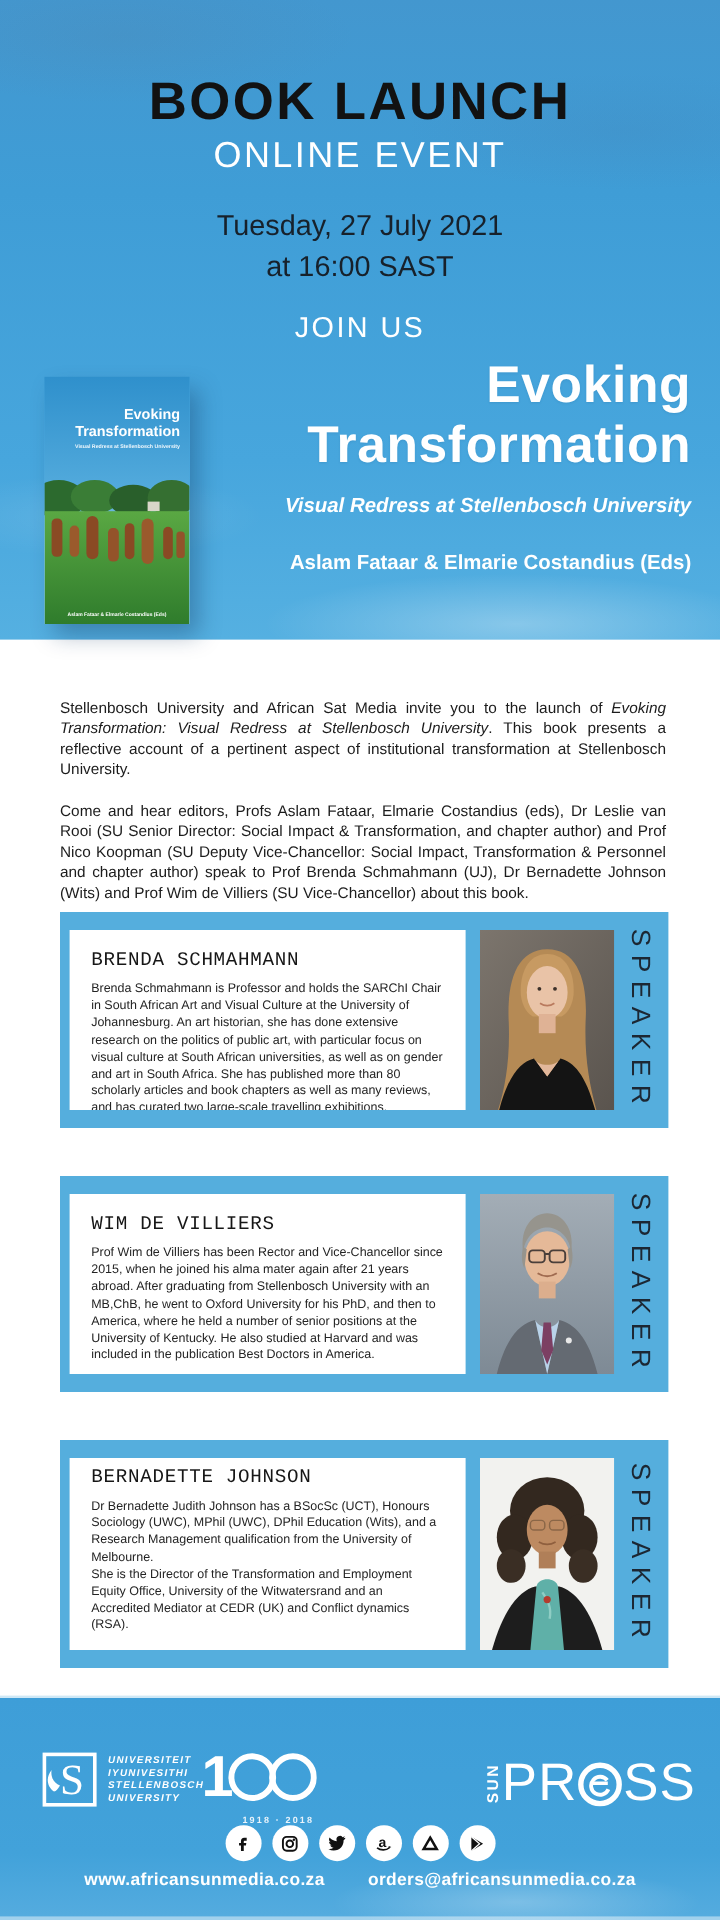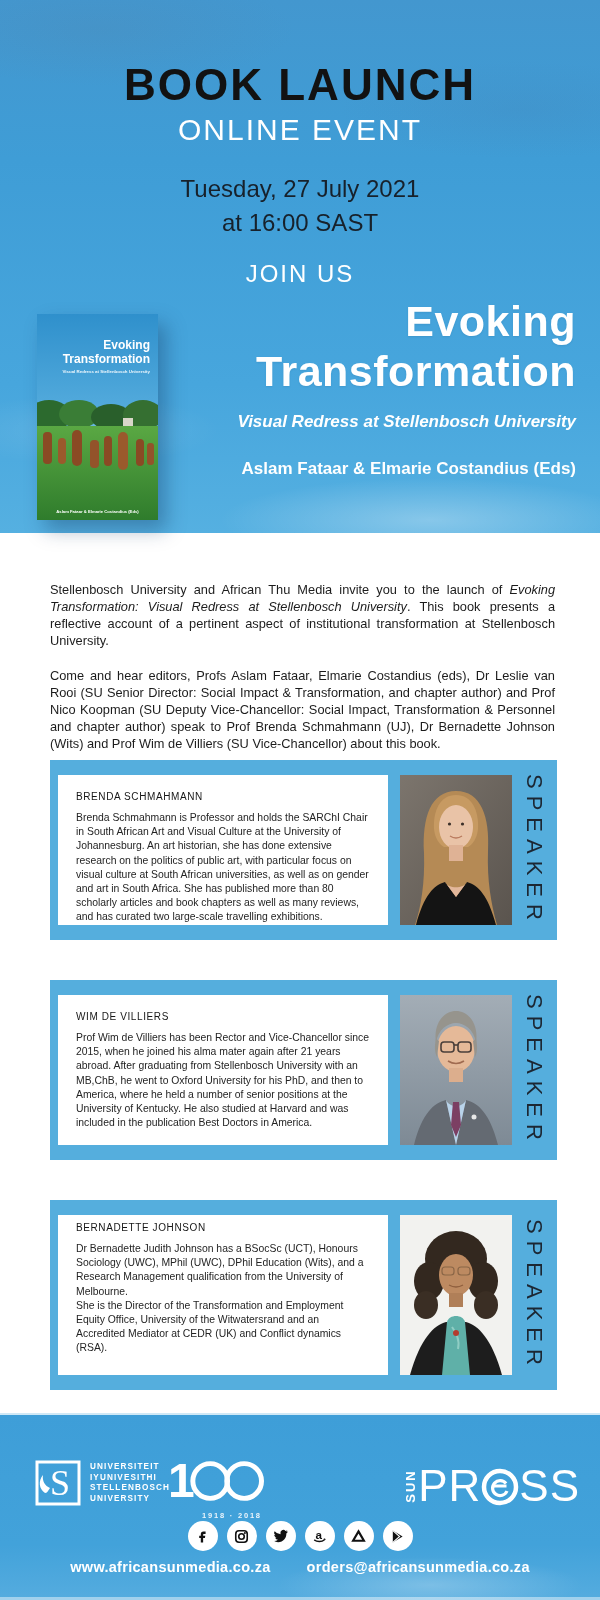--- a/index.html
+++ b/index.html
@@ -58,21 +58,21 @@
   .intro .p1 { margin-bottom:18px; }
   .intro .p2 { margin-bottom:8px; }
   .intro i { font-style:italic; }
 
   
   .card { position:relative; width:507px; height:180px; background:#55aedd; margin-bottom:40px; }
   .card.last { height:190px; margin-bottom:0; }
   .bio-box { position:absolute; left:8px; top:15px; width:330px; height:150px;
     background:#fff; padding:16px 18px 10px 18px; overflow:hidden; }
   .card.last .bio-box { height:160px; padding-top:7px; }
-  .sp-name { font-size:10px; letter-spacing:.6px; color:#161616; margin-bottom:9px; font-weight:400; }
+  .sp-name { font-size:16px; letter-spacing:.6px; color:#161616; margin-bottom:9px; font-weight:400;font-family:Liberation Mono, monospace; }
   .sp-bio { font-size:10.4px; line-height:14.2px; color:#242424; white-space:pre-line; }
   .photo { position:absolute; left:350px; top:15px; width:112px; height:150px; overflow:hidden; }
   .card.last .photo { height:160px; }
   .photo svg { display:block; width:112px; height:100%; }
   .speaker-strip { position:absolute; right:0; top:0; bottom:0; width:46px;
     display:flex; align-items:center; justify-content:center; }
   .speaker-vert { writing-mode:vertical-rl; font-size:22px; letter-spacing:7px;
     color:#1c2733; font-weight:400; }
 
   
@@ -80,21 +80,21 @@
     background:
       radial-gradient(ellipse 220px 40px at 430px 170px, rgba(255,255,255,.25), transparent 70%),
       linear-gradient(180deg,#3e9ed8 0%,#42a2da 70%,#55acdf 100%);
     border-top:2px solid #cfe8f6; }
   .footer::after { content:""; position:absolute; bottom:0; left:0; width:100%; height:3px;
     background:rgba(255,255,255,.45); }
 
   .su-block { position:absolute; left:35px; top:45px; display:flex; align-items:center; }
   .su-square { width:46px; height:46px; }
   .su-lines { margin-left:9px; color:#fff; font-size:8.2px; font-weight:700;
-    letter-spacing:1.1px; line-height:10.5px; }
+    letter-spacing:1.1px; line-height:10.5px;font-style:italic; }
   .centenary { position:absolute; left:168px; top:42px; }
   .cent-years { color:#eaf4fb; font-size:7.5px; letter-spacing:1.8px; margin-top:2px; margin-left:34px; font-weight:700; }
   .sunpress { position:absolute; right:20px; top:46px; display:flex; align-items:center; color:#fff; }
   .sun-vert { transform:rotate(-90deg); font-size:13px; font-weight:700; letter-spacing:2px;
     width:16px; height:46px; display:flex; align-items:center; justify-content:center; }
   .press-text { font-size:44px; font-weight:400; letter-spacing:1px; display:flex; align-items:center; }
   .press-text svg { margin:2px -1px 0 -1px; }
 
   .social-row { position:absolute; top:106px; width:100%; display:flex; justify-content:center; gap:9px; }
   .social-icon { width:30px; height:30px; border-radius:50%; background:#fff;
@@ -152,21 +152,21 @@
     <div class="book-title-block">
       <div class="bt-line">Evoking</div>
       <div class="bt-line">Transformation</div>
       <div class="bt-sub">Visual Redress at Stellenbosch University</div>
       <div class="bt-eds">Aslam Fataar &amp; Elmarie Costandius (Eds)</div>
     </div>
   </div>
 
   <div class="white-section">
     <div class="intro">
-      <p class="p1"><span>Stellenbosch University and African Thu Media invite you to the launch of </span><i>Evoking Transformation: Visual Redress at Stellenbosch University</i><span>. This book presents a reflective account of a pertinent aspect of institutional transformation at Stellenbosch University.</span></p>
+      <p class="p1"><span>Stellenbosch University and African Sat Media invite you to the launch of </span><i>Evoking Transformation: Visual Redress at Stellenbosch University</i><span>. This book presents a reflective account of a pertinent aspect of institutional transformation at Stellenbosch University.</span></p>
       <p class="p2">Come and hear editors, Profs Aslam Fataar, Elmarie Costandius (eds), Dr Leslie van Rooi (SU Senior Director: Social Impact &amp; Transformation, and chapter author) and Prof Nico Koopman (SU Deputy Vice-Chancellor: Social Impact, Transformation &amp; Personnel and chapter author) speak to Prof Brenda Schmahmann (UJ), Dr Bernadette Johnson (Wits) and Prof Wim de Villiers (SU Vice-Chancellor) about this book.</p>
     </div>
 
     <div class="card">
       <div class="bio-box">
         <div class="sp-name">BRENDA SCHMAHMANN</div>
         <div class="sp-bio">Brenda Schmahmann is Professor and holds the SARChI Chair in South African Art and Visual Culture at the University of Johannesburg. An art historian, she has done extensive research on the politics of public art, with particular focus on visual culture at South African universities, as well as on gender and art in South Africa. She has published more than 80 scholarly articles and book chapters as well as many reviews, and has curated two large-scale travelling exhibitions.</div>
       </div>
       <div class="photo">
         <svg viewBox="0 0 112 150" preserveAspectRatio="none">

